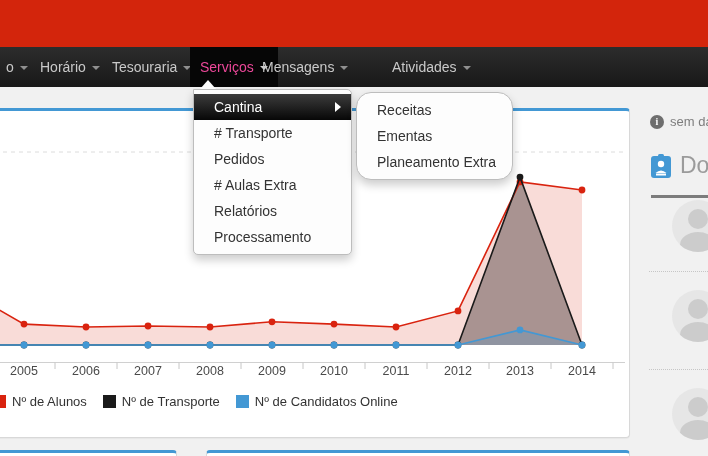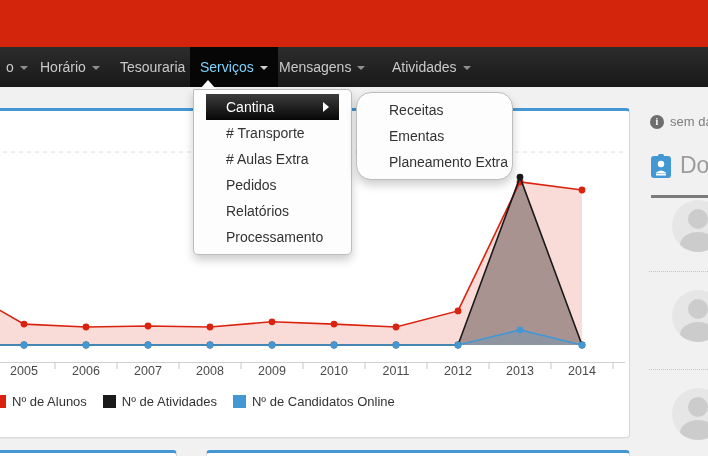--- a/index.html
+++ b/index.html
@@ -6,35 +6,35 @@
   html,body { background:#e9e9e9; }
   body { font-family:"Liberation Sans", sans-serif; }
   .screen { position:relative; width:708px; height:456px; overflow:hidden; background:#f1f1f1; }
 
   
   .red-header { position:absolute; left:0; top:0; width:708px; height:47px; }
   .navbar { position:absolute; left:0; top:47px; width:708px; height:40px;
             background:linear-gradient(#2c2c2c,#181818); }
   .nav-item { position:absolute; top:0; height:40px; line-height:40px; list-style:none;
               color:#c9c9c9; font-size:14px; padding:0 10px; cursor:pointer; white-space:nowrap; }
-  .nav-item.active { background:#060606; color:#7dd3fc; }
+  .nav-item.active { background:#060606; color:#ec4899; }
   .nav-caret-down { display:inline-block; width:0; height:0; margin-left:6px; vertical-align:2px;
               border-left:4px solid transparent; border-right:4px solid transparent;
               border-top:4px solid #909090; }
   .nav-item.active .nav-caret-down { border-top-color:#cfcfcf; }
 
   
   .menu-pointer { position:absolute; left:200px; top:80px; width:0; height:0;
               border-left:8px solid transparent; border-right:8px solid transparent;
               border-bottom:9px solid #fdfdfd; z-index:60; }
 
   
   .dropdown { position:absolute; background:#fdfdfd; border:1px solid #bdbdbd;
               border-radius:0 5px 5px 5px; box-shadow:0 5px 10px rgba(0,0,0,.2);
-              padding:4px 12px; z-index:50; list-style:none; }
+              padding:4px 0; z-index:50; list-style:none; }
   .dropdown li { height:26px; line-height:26px; font-size:14px; color:#333;
               padding:0 20px; cursor:pointer; position:relative; white-space:nowrap; }
   .dropdown li.active { background:linear-gradient(#3c3c3c,#070707); color:#fff; }
   .submenu-arrow { position:absolute; right:10px; top:8px; width:0; height:0;
               border-top:5px solid transparent; border-bottom:5px solid transparent;
               border-left:6px solid #fff; }
   #dropdown-main { left:193px; top:89px; width:159px; }
   #dropdown-sub  { left:356px; top:92px; width:157px; border-radius:15px; }
 
   
@@ -73,23 +73,23 @@
 <body>
 
 <div class="screen">
 
   <div class="red-header" style="background: rgb(211, 37, 12);"></div>
 
   <nav class="navbar">
     <ul id="nav-items">
         <li class="nav-item" style="left: -4px;"><span>o</span><span class="nav-caret-down"></span></li>
         <li class="nav-item" style="left: 30px;"><span>Horário</span><span class="nav-caret-down"></span></li>
-        <li class="nav-item" style="left: 110px;"><span>Tesouraria</span><span class="nav-caret-down"></span></li>
+        <li class="nav-item" style="left: 102px;"><span>Tesouraria</span><span class="nav-caret-down"></span></li>
         <li class="nav-item active" style="left: 190px;"><span>Serviços</span><span class="nav-caret-down"></span></li>
-        <li class="nav-item" style="left: 269px;"><span>Mensagens</span><span class="nav-caret-down"></span></li>
+        <li class="nav-item" style="left: 252px;"><span>Mensagens</span><span class="nav-caret-down"></span></li>
         <li class="nav-item" style="left: 382px;"><span>Atividades</span><span class="nav-caret-down"></span></li>
       </ul>
   </nav>
 
   <div class="menu-pointer"></div>
 
   <section class="chart-panel">
     <svg id="chart-svg" width="650" height="280" viewBox="0 0 650 280">
         <line x1="8" y1="41" x2="644" y2="41" stroke="#dcdcdc" stroke-dasharray="4,4"></line>
         <path d="M-17,177.7 L45,213.1 L107,216.0 L169,215.0 L231,216.0 L293,210.8 L355,213.1 L417,216.0 L479,199.9 L541,70.9 L603,79.0 L603,234 L-17,234 Z" fill="rgba(217,35,15,0.16)" stroke="none"></path>
@@ -150,21 +150,21 @@
         <text x="541" y="264" text-anchor="middle" font-size="12.5" fill="#4a4a4a">2013</text>
         <text x="603" y="264" text-anchor="middle" font-size="12.5" fill="#4a4a4a">2014</text>
       </svg>
     <div class="chart-legend" id="chart-legend">
         <span class="legend-item">
           <span class="legend-swatch" style="background: rgb(217, 35, 15);"></span>
           <span>Nº de Alunos</span>
         </span>
         <span class="legend-item">
           <span class="legend-swatch" style="background: rgb(26, 26, 26);"></span>
-          <span>Nº de Atividades</span>
+          <span>Nº de Transporte</span>
         </span>
         <span class="legend-item">
           <span class="legend-swatch" style="background: rgb(67, 152, 212);"></span>
           <span>Nº de Candidatos Online</span>
         </span>
       </div>
   </section>
 
   <div class="bottom-panel a"></div>
   <div class="bottom-panel b"></div>
@@ -199,22 +199,22 @@
       <div class="dotted-sep" style="top: 369px;"></div>
       <div class="avatar" style="top: 388px;">
         <span class="head"></span>
         <span class="body"></span>
       </div>
     </div>
 
   <ul class="dropdown" id="dropdown-main">
       <li class="active">Cantina<span class="submenu-arrow"></span></li>
       <li># Transporte</li>
+      <li>Pedidos</li>
       <li># Aulas Extra</li>
-      <li>Pedidos</li>
       <li>Relatórios</li>
       <li>Processamento</li>
     </ul>
 
   <ul class="dropdown" id="dropdown-sub">
       <li>Receitas</li>
       <li>Ementas</li>
       <li>Planeamento Extra</li>
     </ul>
 

